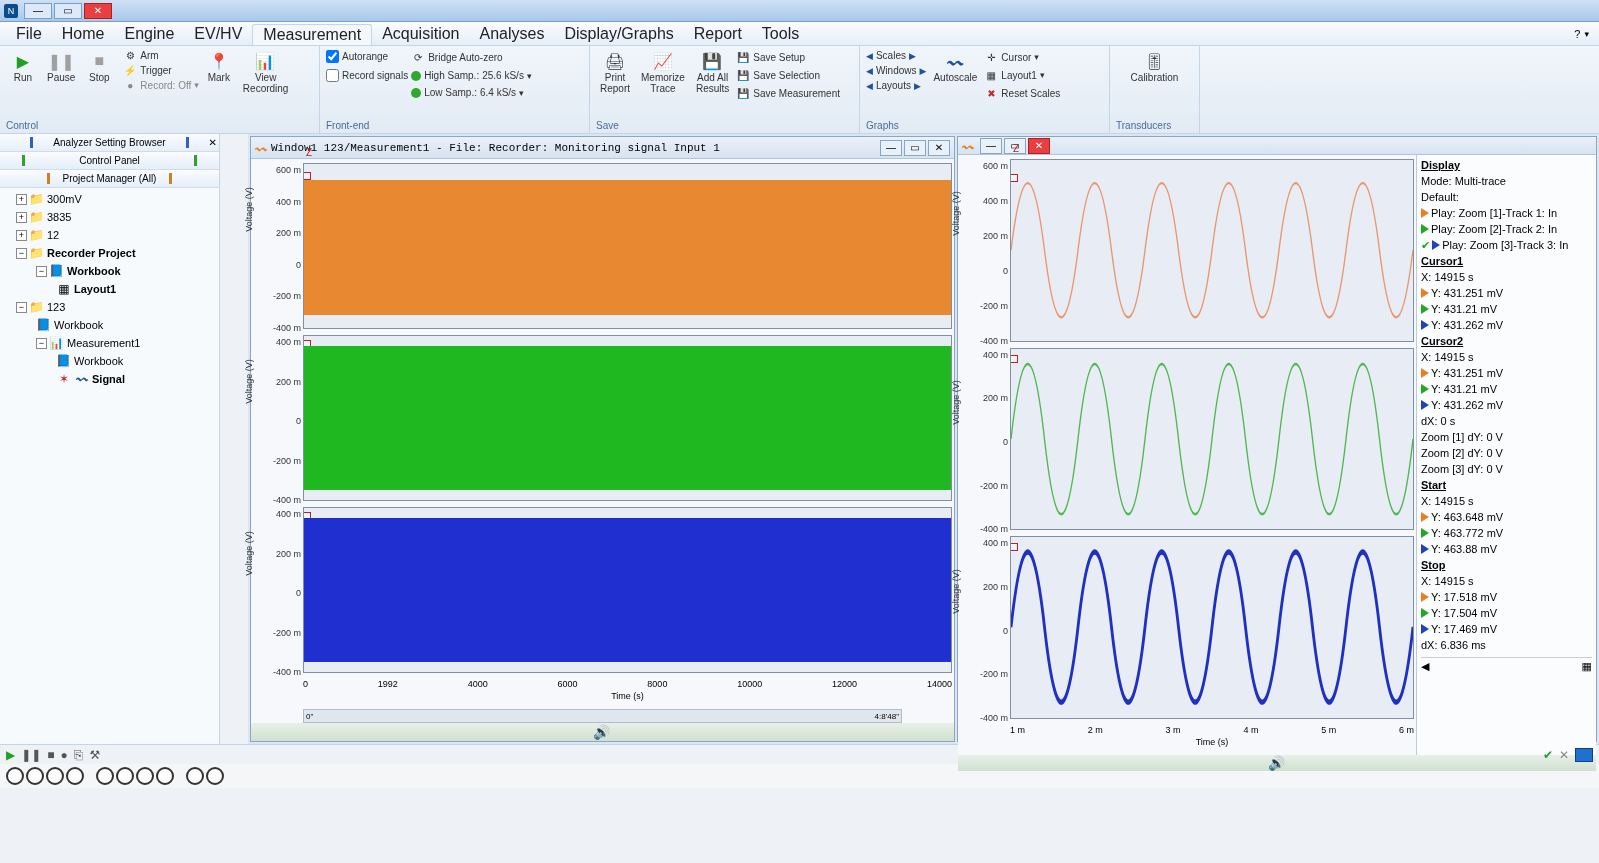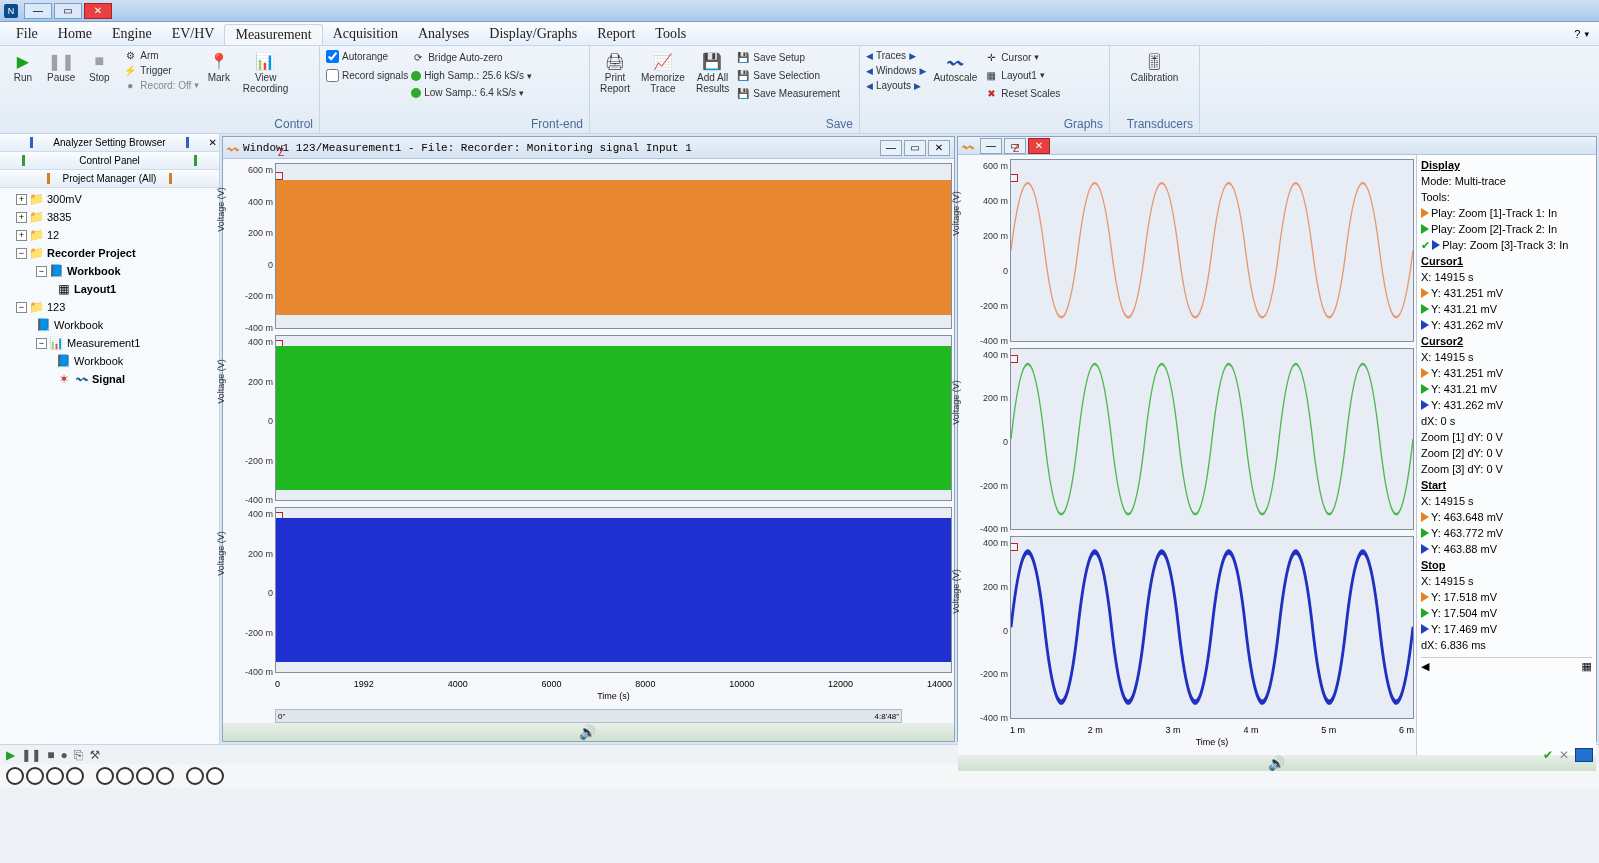--- a/index.html
+++ b/index.html
@@ -3,34 +3,34 @@
 <meta charset="utf-8">
 <style>
 * { box-sizing: border-box; margin: 0; padding: 0; }
 body { font-family: "Segoe UI", Tahoma, sans-serif; font-size: 11px; background: #eef2f6; overflow: hidden; width: 1599px; height: 863px; }
 .titlebar { height: 22px; background: linear-gradient(#cfe0f4,#a8c8ec); display: flex; align-items: center; padding: 0 4px; border-bottom: 1px solid #7a9ec8; }
 .titlebar .logo { width: 14px; height: 14px; background: #0a4d8c; color: #fff; font-size: 9px; display: flex; align-items: center; justify-content: center; margin-right: 4px; border-radius: 2px;}
 .titlebar .title { flex: 1; font-size: 12px; color: #1a1a1a; }
 .titlebar .winbtn { width: 28px; height: 16px; background: #dce9f8; border: 1px solid #7a9ec8; margin-left: 2px; display: flex; align-items: center; justify-content: center; font-size: 10px; }
 .titlebar .winbtn.close { background: #e84040; border-color: #b02020; color: #fff; }
 .menubar { height: 24px; background: linear-gradient(#fafcff,#e5eef9); display: flex; align-items: stretch; border-bottom: 1px solid #c4d5e8; padding-left: 6px; }
-.menubar .mitem { padding: 0 10px; display: flex; align-items: center; font-size: 14px; color: #222; font-family: Liberation Serif, serif; }
+.menubar .mitem { padding: 0 10px; display: flex; align-items: center; font-size: 16px; color: #222; }
 .menubar .mitem.active { background: #f5f8fb; border: 1px solid #c4d5e8; border-bottom: none; border-radius: 3px 3px 0 0; margin-top: 2px; }
 .menubar .help { margin-left: auto; padding: 0 10px; display:flex; align-items:center; gap:4px; }
 .ribbon { height: 88px; background: linear-gradient(#f0f5fa,#e2ebf5); display: flex; border-bottom: 1px solid #c4d5e8; }
 .rgroup { border-right: 1px solid #c4d5e8; padding: 2px 6px; display: flex; flex-direction: column; }
-.rgroup .label { font-size: 12px; color: #4a6b95; text-align: right; padding-top: 1px; }
+.rgroup .label { font-size: 10px; color: #4a6b95; text-align: left; padding-top: 1px; }
 .rgroup .content { flex: 1; display: flex; align-items: flex-start; gap: 3px; }
 .rbtn { display: flex; flex-direction: column; align-items: center; padding: 2px 4px; font-size: 10px; color: #333; min-width: 34px;}
 .rbtn .ico { width: 22px; height: 22px; display: flex; align-items: center; justify-content: center; font-size: 16px; }
 .smallcol { display: flex; flex-direction: column; gap: 1px; }
 .smallrow { display: flex; align-items: center; gap: 3px; font-size: 10px; color: #333; white-space: nowrap; }
 .smallrow .sico { width: 14px; height: 14px; display: inline-flex; align-items: center; justify-content: center; }
 .dot { width: 10px; height: 10px; border-radius: 50%; display: inline-block; }
-.main { display: flex; height: 610px; }
+.main { display: flex; height: 610px; gap: 28px; }
 .sidebar { width: 220px; background: #f7fafd; border-right: 1px solid #c4d5e8; display: flex; flex-direction: column; }
 .sidebar .hdrbar { height: 18px; display: flex; align-items: center; justify-content: center; font-size: 10px; background: linear-gradient(#fafcff,#e5eef9); border-bottom: 1px solid #d0dce8; position: relative; }
 .sidebar .hdrbar .closex { position:absolute; right:2px; font-size:10px; }
 .sidebar .tree { flex: 1; overflow: auto; padding: 2px; font-size: 11px; line-height: 18px; }
 .tree .node { display: flex; align-items: center; gap: 2px; }
 .tree .indent1 { padding-left: 14px; }
 .tree .indent2 { padding-left: 34px; }
 .tree .indent3 { padding-left: 54px; }
 .tree .exp { width: 11px; height: 11px; border: 1px solid #888; font-size: 9px; line-height: 9px; text-align: center; background: #fff; }
 .tree .fico { width: 16px; height: 14px; display: inline-flex; align-items: center; justify-content: center; font-size: 12px; }
@@ -210,21 +210,21 @@
       </div>
     </div>
     <div class="label">Save</div>
   </div>
 
   <div class="rgroup" style="width:250px">
     <div class="content">
       <div class="smallcol" style="gap:4px;padding-top:2px">
         <div class="smallrow">
             <span class="arrow" style="color:#2050a0">◀</span>
-            <span>Traces</span>
+            <span>Scales</span>
             <span class="arrow" style="color:#2050a0">▶</span>
           </div>
         <div class="smallrow">
             <span class="arrow" style="color:#2050a0">◀</span>
             <span>Windows</span>
             <span class="arrow" style="color:#2050a0">▶</span>
           </div>
         <div class="smallrow">
             <span class="arrow" style="color:#2050a0">◀</span>
             <span>Layouts</span>
@@ -474,21 +474,21 @@
                 <span>5 m</span>
                 <span>6 m</span>
               </div>
             <div class="xlabel">Time (s)</div>
           </div>
         </div>
 
         <div class="infopanel">
           <div class="h">Display</div>
           <div>Mode: Multi-trace</div>
-          <div>Tools:</div>
+          <div>Default:</div>
           <div class="row">
               <span class="tri o"></span>
               <span>Play: Zoom [1]-Track 1: In</span>
             </div>
           <div class="row">
               <span class="tri g"></span>
               <span>Play: Zoom [2]-Track 2: In</span>
             </div>
           <div class="row">
               <span style="color:#20a020">✔</span>

